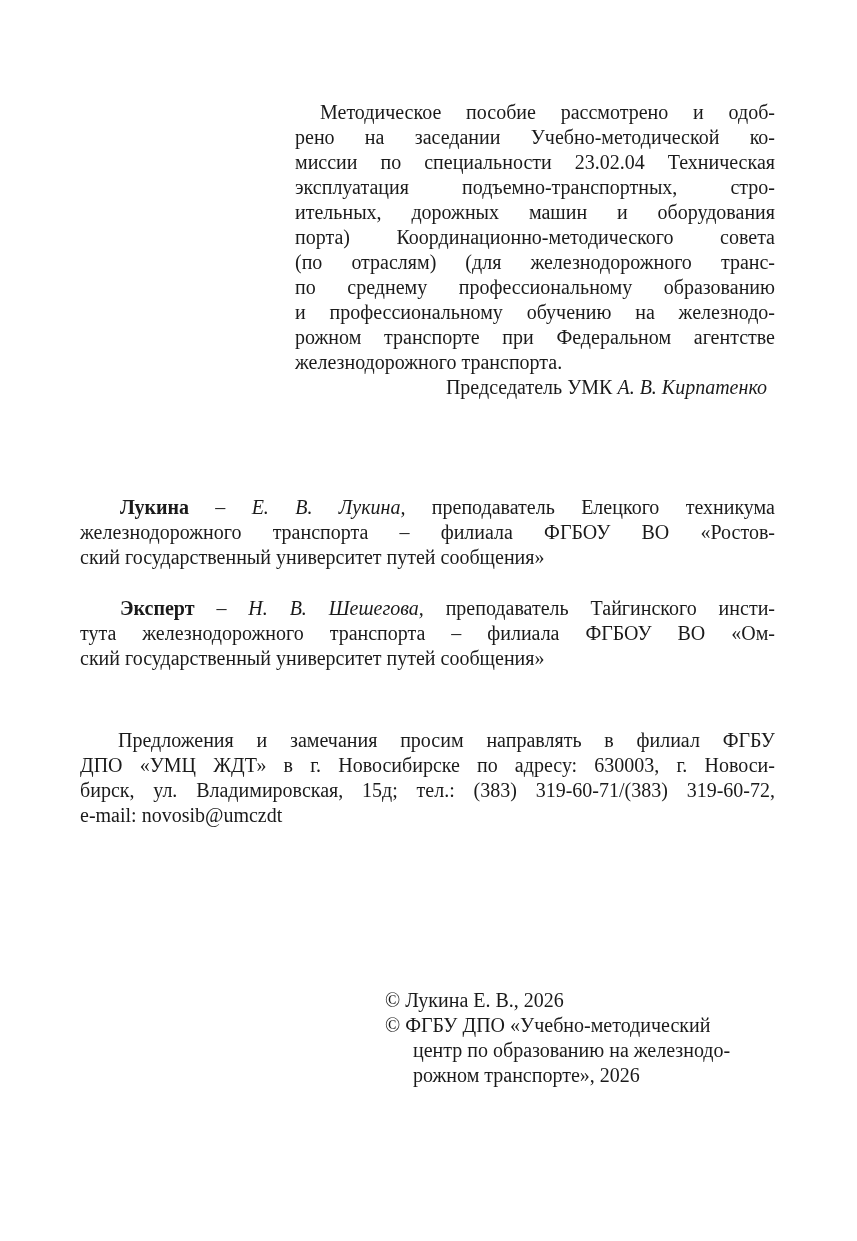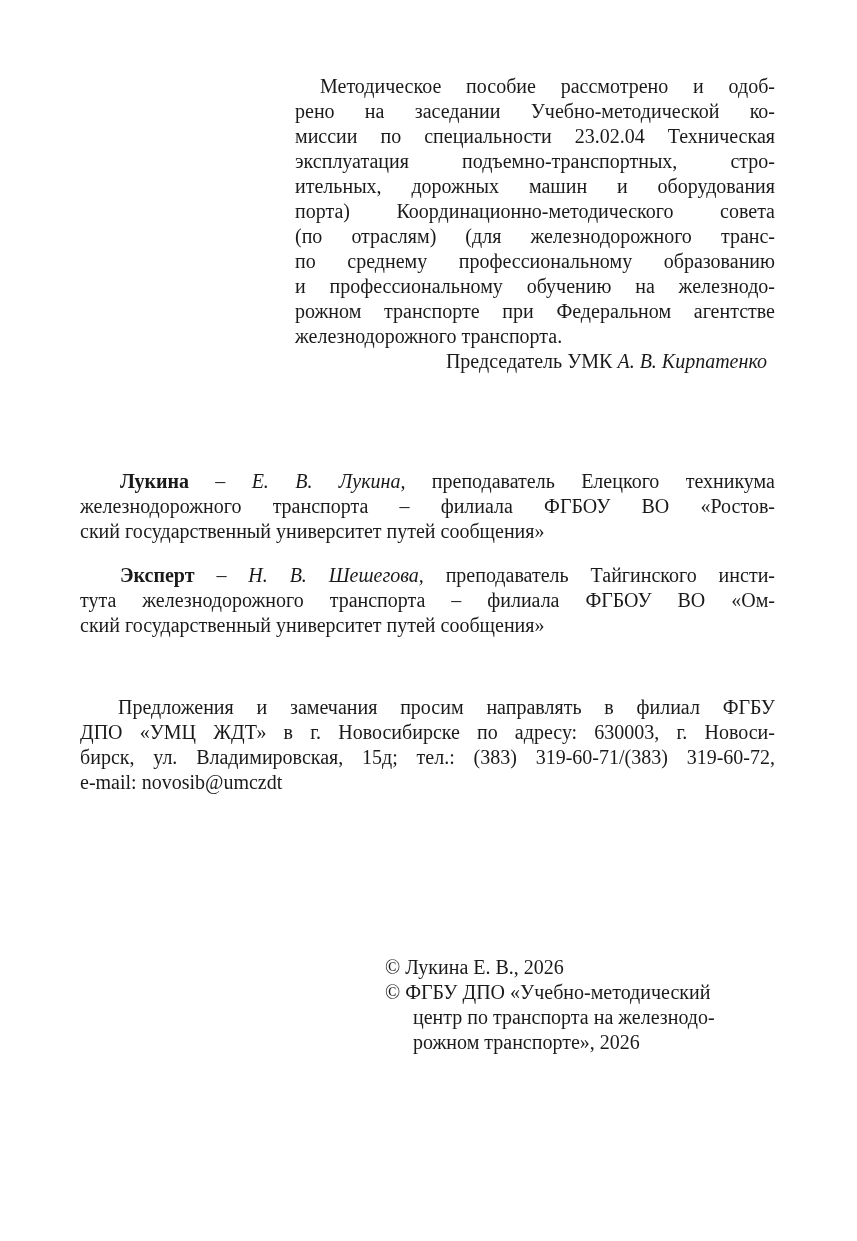--- a/index.html
+++ b/index.html
@@ -7,21 +7,21 @@
     width: 857px;
     height: 1241px;
     overflow: hidden;
     font-family: "Liberation Serif", "DejaVu Serif", serif;
     color: #1a1a1a;
   }
   .page {
     box-sizing: border-box;
     width: 849px;
     height: 1241px;
-    padding: 74px 82px 0 80px;
+    padding: 100px 82px 0 80px;
   }
   .tline { min-height: 25px; }
   
   .just .tline:not(:last-child) {
     text-align: justify;
     text-align-last: justify;
   }
   .quote {
     margin-left: 215px;
     width: 480px;
@@ -33,21 +33,21 @@
     text-align: right;
     font-size: 20px;
     line-height: 25px;
   }
   .para {
     font-size: 20px;
     line-height: 25px;
     width: 695px;
   }
   .author { margin-top: 95px; }
-  .expert { margin-top: 19px; }
+  .expert { margin-top: 26px; }
   .contact { margin-top: 57px; }
   .author .tline:first-child { text-indent: 40px; }
   .expert .tline:first-child { text-indent: 40px; }
   .contact .tline:first-child { text-indent: 38px; }
   .b { font-weight: bold; }
   .it { font-style: italic; }
   .copyright {
     margin-top: 160px;
     margin-left: 305px;
     width: 392px;
@@ -95,18 +95,18 @@
       <div class="tline">Предложения и замечания просим направлять в филиал ФГБУ</div>
       <div class="tline">ДПО «УМЦ ЖДТ» в г. Новосибирске по адресу: 630003, г. Новоси-</div>
       <div class="tline">бирск, ул. Владимировская, 15д; тел.: (383) 319-60-71/(383) 319-60-72,</div>
       <div class="tline">e-mail: novosib@umczdt</div>
     </div>
 
   <div class="copyright">
     <div class="tline">© Лукина Е. В., 2026</div>
     <div class="copy-multi">
         <div class="tline">© ФГБУ ДПО «Учебно-методический</div>
-        <div class="tline">центр по транспорта на железнодо-</div>
+        <div class="tline">центр по образованию на железнодо-</div>
         <div class="tline">рожном транспорте», 2026</div>
       </div>
   </div>
 
 </div>
 
 </body></html>

